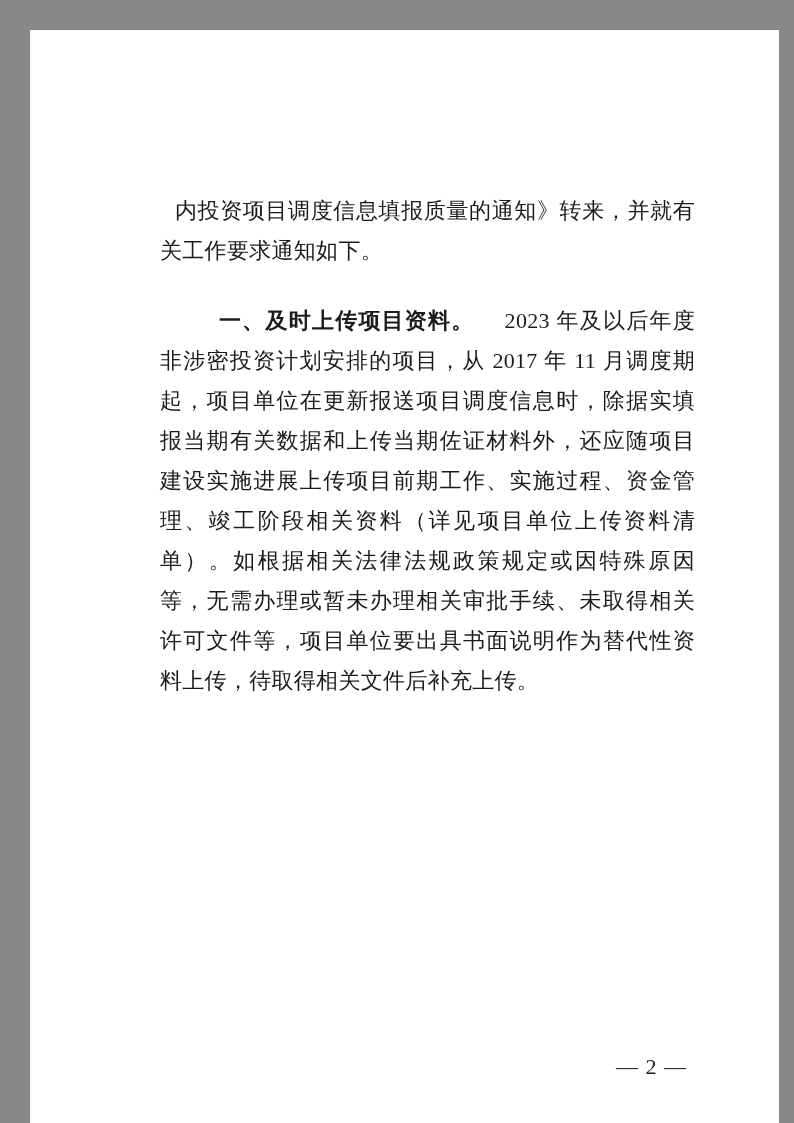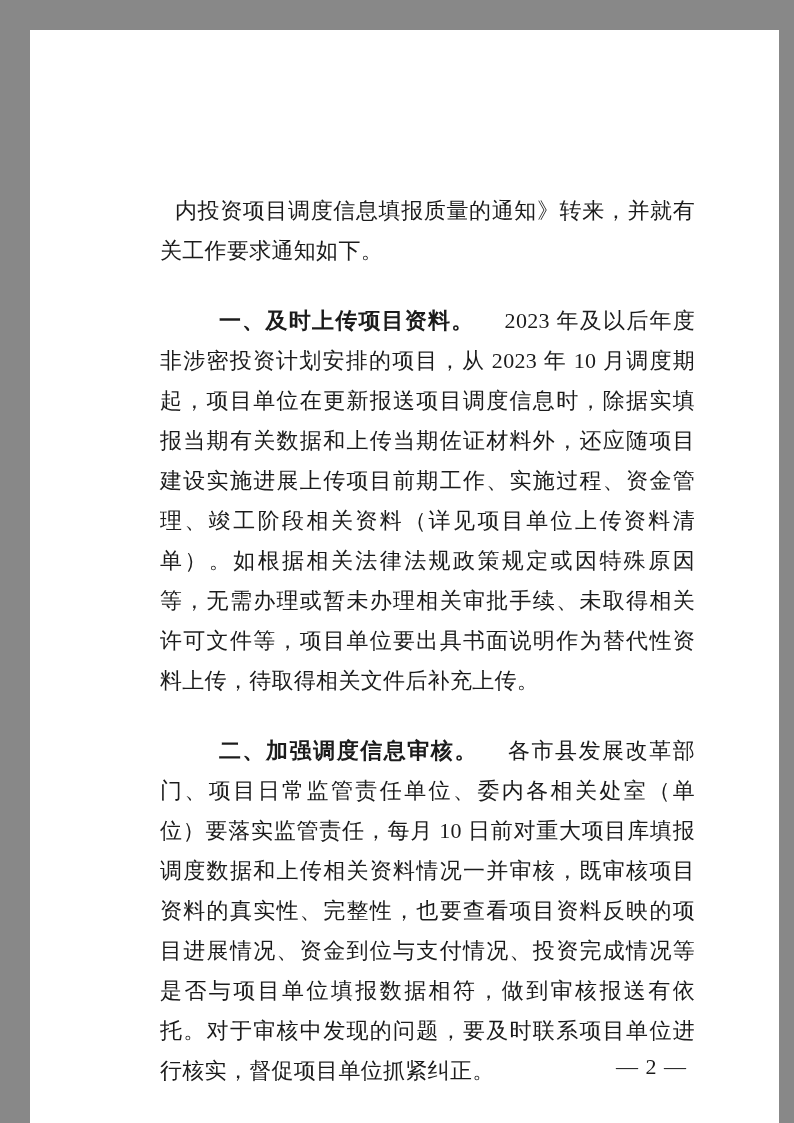--- a/index.html
+++ b/index.html
@@ -49,21 +49,20 @@
   }
 </style>
 </head>
 <body>
 
 <div class="page">
   <div class="body-text">
 
     <p class="para no-indent"><span>内投资项目调度信息填报质量的通知》转来，并就有关工作要求通知如下。</span></p>
 
-    <p class="para"><span class="heading">一、及时上传项目资料。</span><span>2023 年及以后年度非涉密投资计划安排的项目，从 2023 年 10 月调度期起，项目单位在更新报送项目调度信息时，除据实填报当期有关数据和上传当期佐证材料外，还应随项目建设实施进展上传项目前期工作、实施过程、资金管理、竣工阶段相关资料（详见项目单位上传资料清单）。如根据相关法律法规政策规定或因特殊原因等，无需办理或暂未办理相关审批手续、未取得相关许可文件等，项目单位要出具书面说明作为替代性资料上传，待取得相关文件后补充上传。</span></p>
+    <p class="para"><span class="heading">一、及时上传项目资料。</span><span>2023 年及以后年度非涉密投资计划安排的项目，从 2017 年 11 月调度期起，项目单位在更新报送项目调度信息时，除据实填报当期有关数据和上传当期佐证材料外，还应随项目建设实施进展上传项目前期工作、实施过程、资金管理、竣工阶段相关资料（详见项目单位上传资料清单）。如根据相关法律法规政策规定或因特殊原因等，无需办理或暂未办理相关审批手续、未取得相关许可文件等，项目单位要出具书面说明作为替代性资料上传，待取得相关文件后补充上传。</span></p>
 
-    <p class="para"><span class="heading">二、加强调度信息审核。</span><span>各市县发展改革部门、项目日常监管责任单位、委内各相关处室（单位）要落实监管责任，每月 10 日前对重大项目库填报调度数据和上传相关资料情况一并审核，既审核项目资料的真实性、完整性，也要查看项目资料反映的项目进展情况、资金到位与支付情况、投资完成情况等是否与项目单位填报数据相符，做到审核报送有依托。对于审核中发现的问题，要及时联系项目单位进行核实，督促项目单位抓紧纠正。</span></p>
 
 
   </div>
 
   <div class="page-number">— 2 —</div>
 </div>
 
 </body></html>

